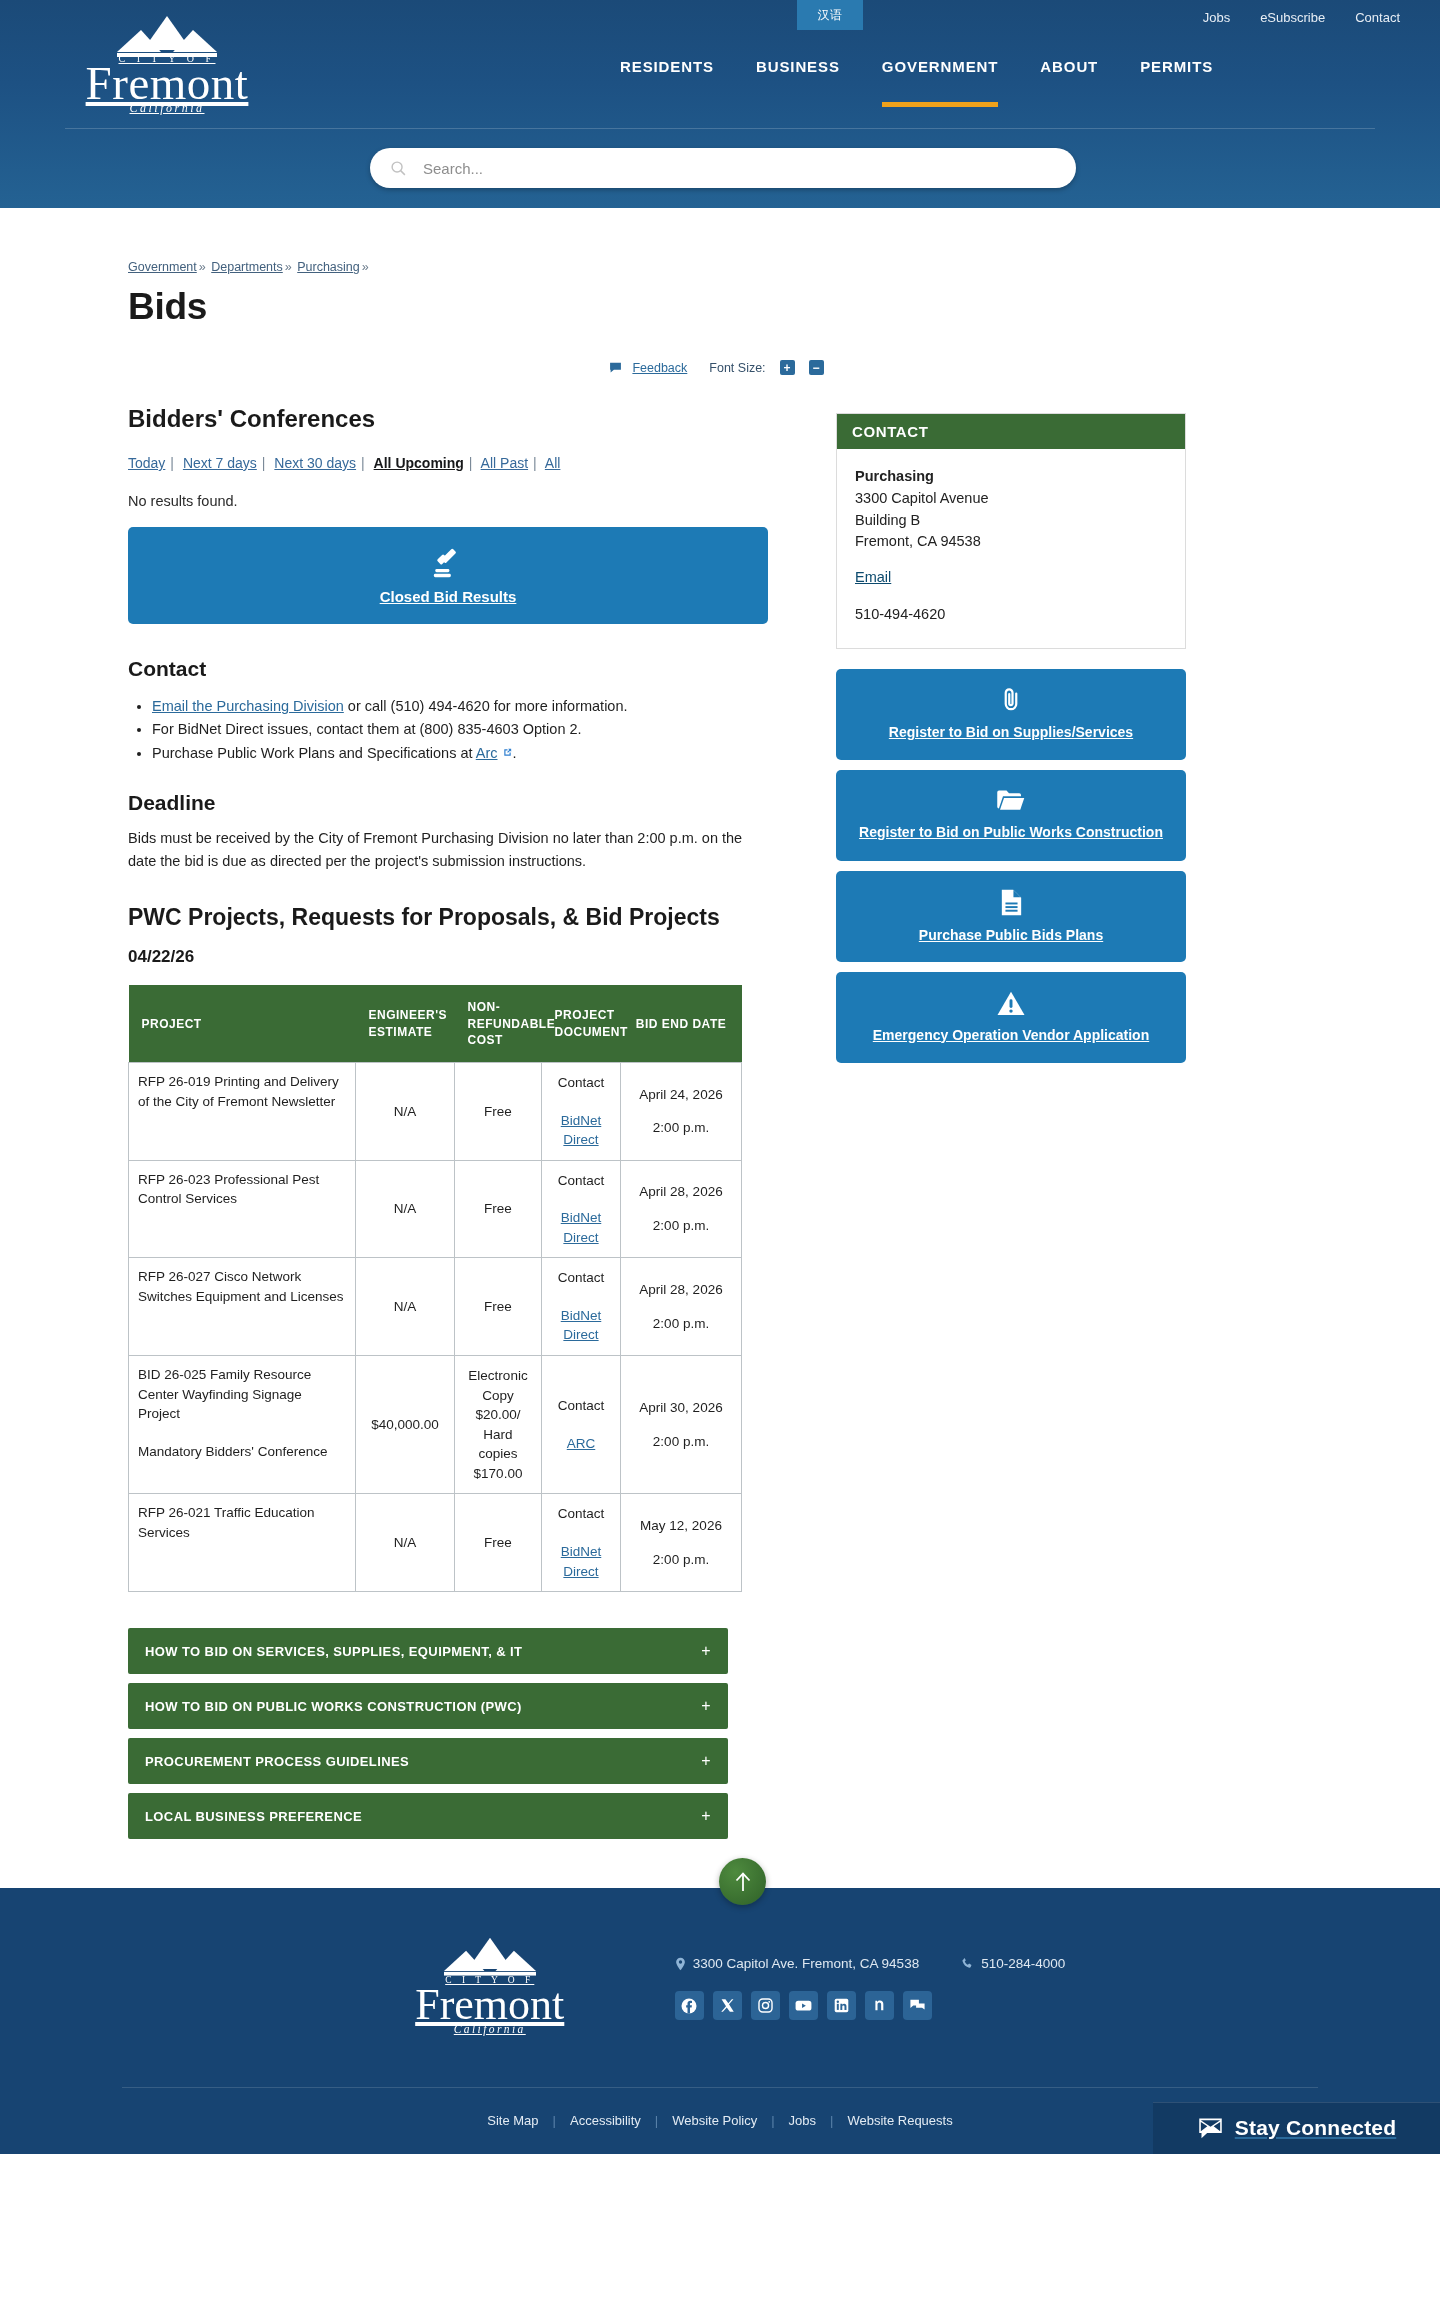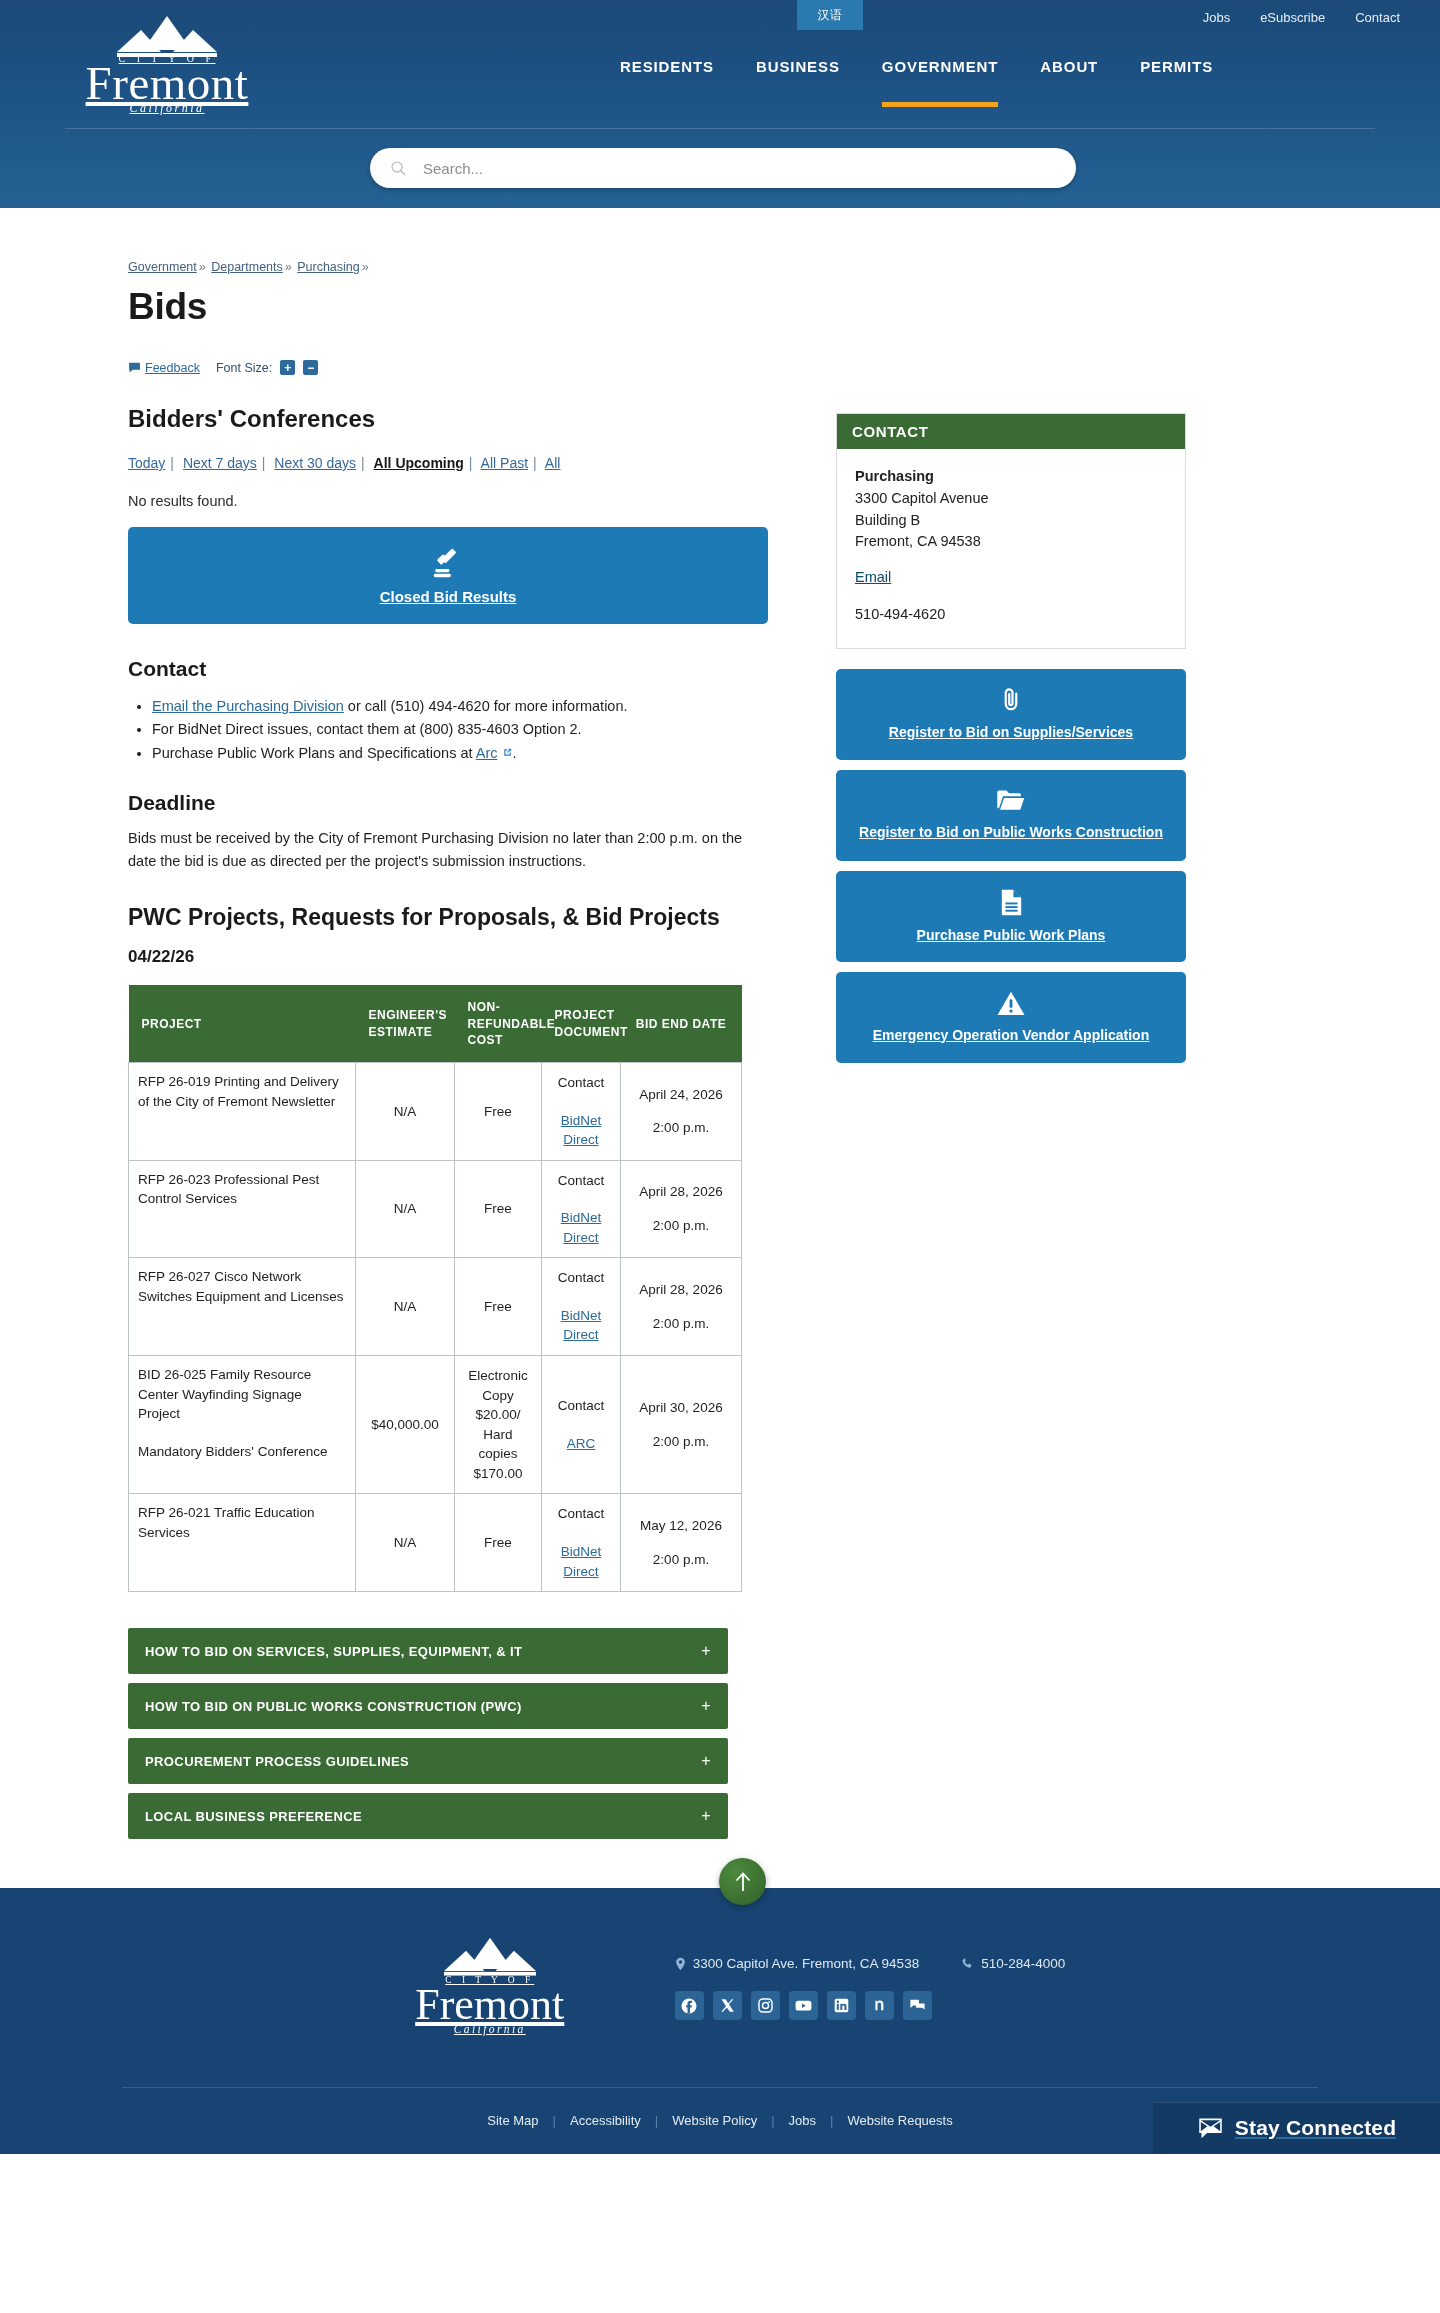--- a/index.html
+++ b/index.html
@@ -107,22 +107,22 @@
   .breadcrumb { padding-top: 52px; font-size: 12.5px; color: #4a5a6a; }
   .breadcrumb a { color: #43617e; text-decoration: underline; }
   .breadcrumb .sep { color: #6b7c8c; margin: 0 2px; }
 
   h1.page-title {
     font-size: 37px; font-weight: bold; letter-spacing: -.3px;
     margin-top: 12px; color: #1a1a1a;
   }
 
   .toolsbar {
-    display: flex; justify-content: flex-start; align-items: center;
-    gap: 4px; padding-right: 75px; margin-top: 32px;
+    display: flex; justify-content: center; align-items: center;
+    gap: 10px; padding-right: 75px; margin-top: 32px;
     font-size: 12.5px; color: #3d5a75;
   }
   .toolsbar a { color: #2b6a9b; text-decoration: underline; }
   .fs-label { margin-left: 12px; color: #35506a; }
   .fs-btn {
     display: inline-flex; align-items: center; justify-content: center;
     width: 15px; height: 15px; background: #2b6a9b; color: #fff;
     border-radius: 2px; font-size: 12px; line-height: 1; margin-left: 4px;
     font-weight: bold;
   }
@@ -497,21 +497,21 @@
           <a class="side-btn" href="#">
             <svg width="25" height="29" viewBox="0 0 20 24">
               <path d="M2 1.4h9.4L18 8v14.6H2z" fill="#fff"></path>
               <path d="M11.6 1.6V7.6H17.6z" fill="#1d7ab5"></path>
               <g fill="#1d7ab5">
                   <rect x="5" y="12" width="10" height="1.6"></rect>
                   <rect x="5" y="15" width="10" height="1.6"></rect>
                   <rect x="5" y="18" width="10" height="1.6"></rect>
                 </g>
             </svg>
-            <span class="lbl">Purchase Public Work Plans</span>
+            <span class="lbl">Purchase Public Bids Plans</span>
           </a>
           <a class="side-btn" href="#">
             <svg width="30" height="27" viewBox="0 0 24 22">
               <path d="M12 1.4 23 20.4H1z" fill="#fff"></path>
               <rect x="10.8" y="7.6" width="2.4" height="7" rx="1.2" fill="#1d7ab5"></rect>
               <circle cx="12" cy="17.2" r="1.4" fill="#1d7ab5"></circle>
             </svg>
             <span class="lbl">Emergency Operation Vendor Application</span>
           </a>
         </div>

